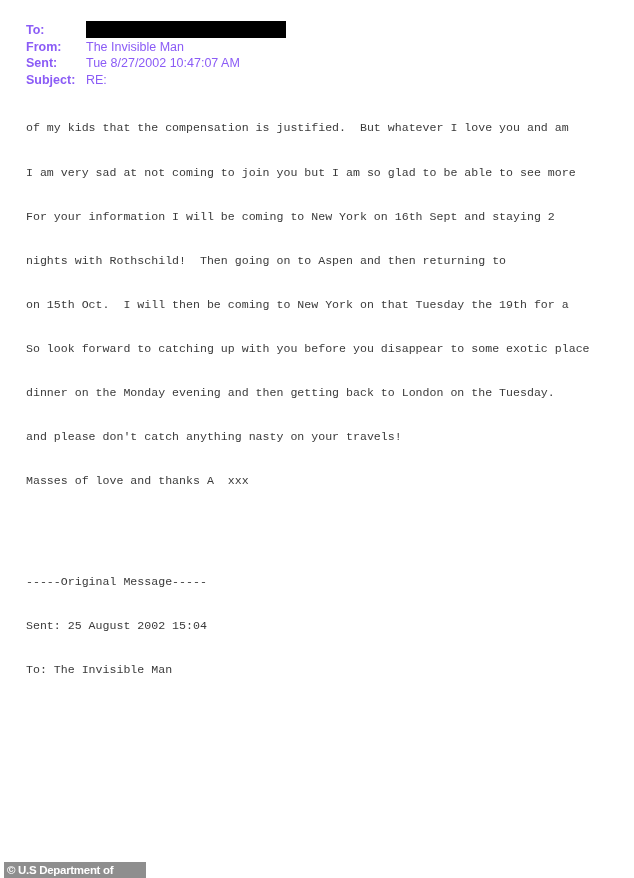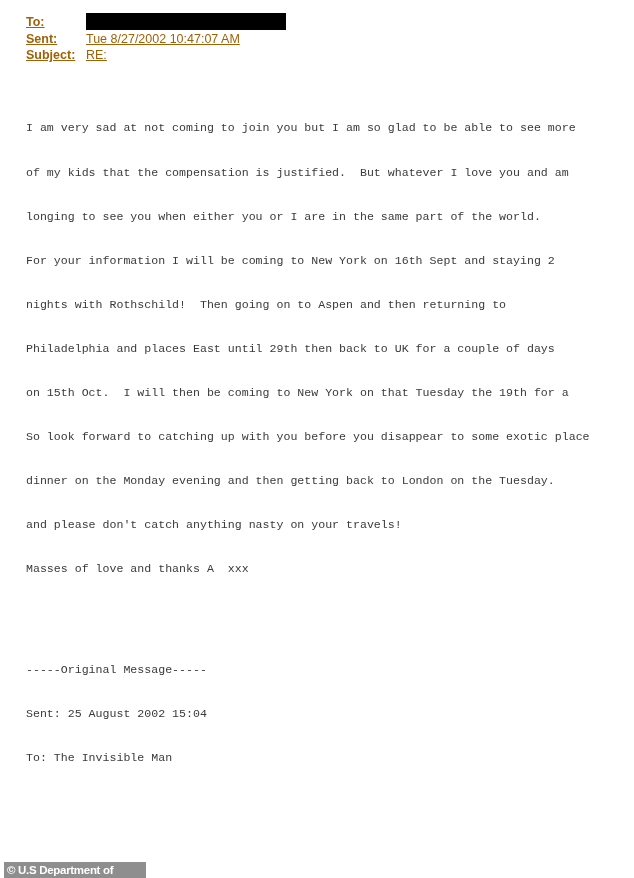--- a/index.html
+++ b/index.html
@@ -1,22 +1,22 @@
 <!DOCTYPE html>
 <html><head>
   <meta charset="utf-8">
   <style>
     html, body { margin: 0; padding: 0; }
     body {
       width: 634px; height: 878px; background: #ffffff; position: relative; overflow: hidden;
       color: #222;
     }
     .header {
-      position: absolute; left: 26px; top: 14px;
-      font-family: "Liberation Sans", sans-serif; font-size: 12.5px; color: #a16207; text-decoration: underline;
+      position: absolute; left: 26px; top: 22px;
+      font-family: "Liberation Sans", sans-serif; font-size: 12.5px; color: #8b5cf6;
     }
     .hrow { display: flex; height: 16.5px; line-height: 16.5px; }
     .hlabel { width: 60px; font-weight: bold; }
     .hval { }
     .redact { display: inline-block; background: #000; vertical-align: middle; }
     .body-text {
       position: absolute; left: 26px; top: 92px;
       font-family: "Liberation Mono", monospace; font-size: 11.6px; color: #3a3a3a;
       line-height: 14.7px; white-space: pre;
     }
@@ -31,36 +31,38 @@
   </style>
 </head>
 <body>
 
 <div class="header">
   <div class="hrow">
     <span class="hlabel">To:</span>
     <span class="redact" style="width:200px;height:17px;margin-top:-1px;"></span>
   </div>
   <div class="hrow">
+    <span class="hlabel">From:</span>
+    <span class="hval">The Invisible Man</span>
+  </div>
+  <div class="hrow">
     <span class="hlabel">Sent:</span>
     <span class="hval">Tue 8/27/2002 10:47:07 AM</span>
   </div>
   <div class="hrow">
     <span class="hlabel">Subject:</span>
     <span class="hval">RE:</span>
   </div>
 </div>
 
 <div class="body-text">
+  <div class="line">of my kids that the compensation is justified.  But whatever I love you and am</div>
   <div class="line">I am very sad at not coming to join you but I am so glad to be able to see more</div>
-  <div class="line">of my kids that the compensation is justified.  But whatever I love you and am</div>
-  <div class="line">longing to see you when either you or I are in the same part of the world.</div>
   <div class="line">For your information I will be coming to New York on 16th Sept and staying 2</div>
   <div class="line">nights with Rothschild!  Then going on to Aspen and then returning to</div>
-  <div class="line">Philadelphia and places East until 29th then back to UK for a couple of days</div>
   <div class="line">on 15th Oct.  I will then be coming to New York on that Tuesday the 19th for a</div>
   <div class="line">So look forward to catching up with you before you disappear to some exotic place</div>
   <div class="line">dinner on the Monday evening and then getting back to London on the Tuesday.</div>
   <div class="line">and please don't catch anything nasty on your travels!</div>
   <div class="line">Masses of love and thanks A  xxx</div>
   <div class="gap"></div>
 
   <div class="line">-----Original Message-----</div>
   <div class="line">Sent: 25 August 2002 15:04</div>
   <div class="line">To: The Invisible Man</div>

